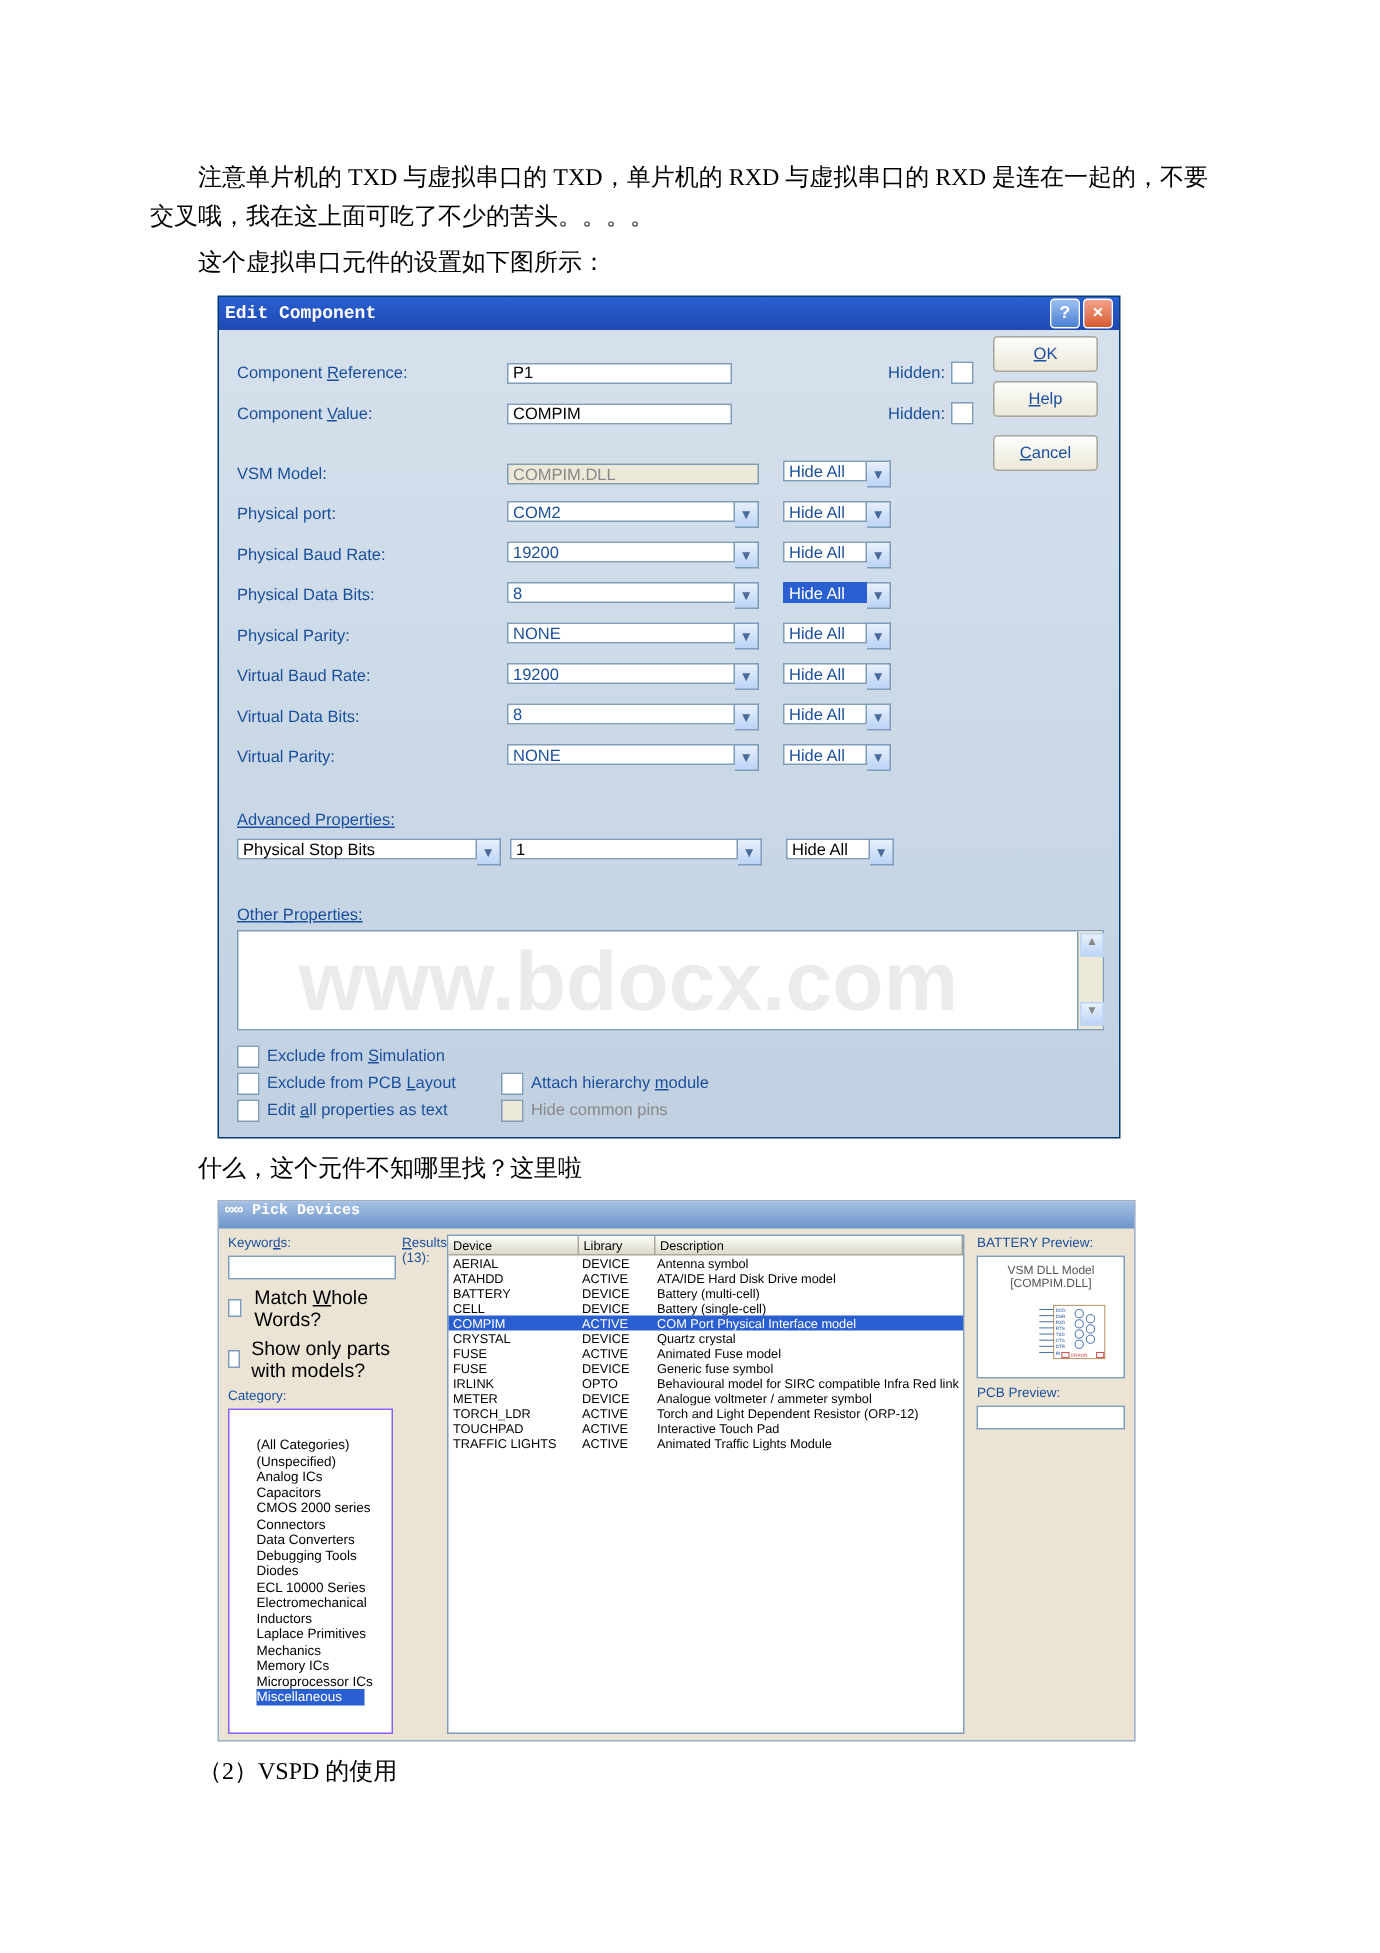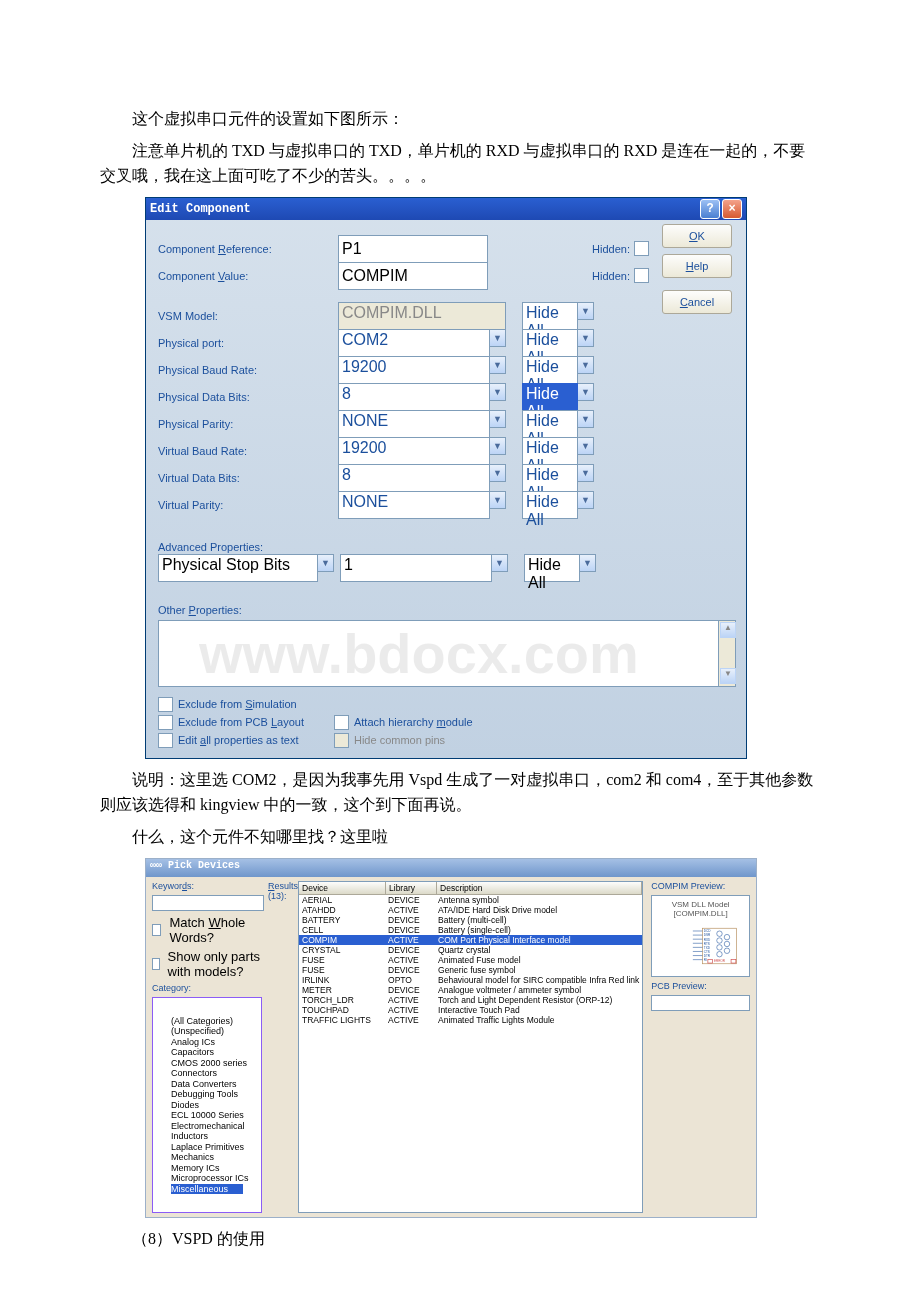--- a/index.html
+++ b/index.html
@@ -61,23 +61,23 @@
   .tbtn.help { background: linear-gradient(#9cc0f4,#4a7fd1); }
   .dbody {
     padding: 14px 12px 10px 12px;
     color: #1b4f9c;
   }
   .row { display:flex; align-items:center; height:24px; margin:3px 0; }
   .lbl { width:180px; }
   .field {
     background:#fff;
     border:1px solid #7f9db9;
-    height:28px;
+    height:14px;
     font-family: Tahoma, sans-serif;
-    font-size:16px;
+    font-size:11px;
     padding:1px 3px;
     box-sizing: border-box;
   }
   .field.ro { background:#ece9d8; color:#888; }
   .combo-wrap { position:relative; display:flex; }
   .dd {
     width:16px; height:18px;
     background: linear-gradient(#e8f0fb,#bcd4f6);
     border:1px solid #7f9db9;
     border-left:none;
@@ -98,21 +98,21 @@
     width:68px; height:22px;
     background: linear-gradient(#fdfdfc,#ece9d8);
     border:1px solid #aca899;
     border-radius:3px;
     font-family: Tahoma, sans-serif;
     font-size:11px;
     display:flex; align-items:center; justify-content:center;
     margin-bottom:6px;
   }
   .btns-col { position:absolute; right:14px; top:26px; }
-  .section-lbl { margin-top:24px; display:block; }
+  .section-lbl { margin-top:24px; display:block;text-decoration:underline; }
   .other-box {
     width:100%; height:65px;
     background:#fff;
     border:1px solid #7f9db9;
     margin-top:4px;
     position:relative;
   }
   .sb { width:16px; background:#ece9d8; border-left:1px solid #7f9db9; position:absolute; right:0; top:0; bottom:0; }
   .sb-btn { width:14px; height:14px; margin:1px; background:linear-gradient(#e8f0fb,#bcd4f6); border:1px solid #bcd4f6; font-size:8px; text-align:center; color:#888; }
   .bottom-chks { display:flex; gap:30px; margin-top:10px; }
@@ -155,22 +155,22 @@
   .grow.sel { background:#2a5fd1; color:#fff; }
   .pright { width:140px; padding:4px 6px; color:#1b4f9c; display:flex; flex-direction:column; gap:4px; }
   .prev-box { background:#fff; border:1px solid #7f9db9; height:72px; position:relative; padding:4px; font-size:8px; color:#555; text-align:center; }
   .pcb-box { background:#fff; border:1px solid #7f9db9; height:14px; }
   svg.chip-prev { width:100%; height:56px; }
 </style>
 </head>
 <body>
 
 <div class="page">
+  <div class="para">注意单片机的 TXD 与虚拟串口的 TXD，单片机的 RXD 与虚拟串口的 RXD 是连在一起的，不要交叉哦，我在这上面可吃了不少的苦头。。。。</div>
   <div class="para">这个虚拟串口元件的设置如下图所示：</div>
-  <div class="para">注意单片机的 TXD 与虚拟串口的 TXD，单片机的 RXD 与虚拟串口的 RXD 是连在一起的，不要交叉哦，我在这上面可吃了不少的苦头。。。。</div>
 
   <div class="dialog">
     <div class="titlebar">
       <span>Edit Component</span>
       <div class="titlebtns">
         <div class="tbtn help">?</div>
         <div class="tbtn">×</div>
       </div>
     </div>
     <div class="dbody">
@@ -351,21 +351,20 @@
             </div>
           <div class="bline dis">
               <span class="chk" style="background:#ece9d8"></span>
               <span>Hide common pins</span>
             </div>
         </div>
       </div>
     </div>
   </div>
 
-  <div class="para">说明：这里选 COM2，是因为我事先用 Vspd 生成了一对虚拟串口，com2 和 com4，至于其他参数则应该选得和 kingview 中的一致，这个到下面再说。</div>
   <div class="para">什么，这个元件不知哪里找？这里啦</div>
 
   <div class="pick">
     <div class="pick-title">∞∞ <span>Pick Devices</span></div>
     <div class="pick-body">
       <div class="pleft">
         <span>Keywor<span class="ul">d</span>s:</span>
         <div class="kw-in"></div>
         <div class="ckline">
             <span class="chk" style="width:10px;height:10px"></span>
@@ -467,21 +466,21 @@
               </div>
               <div class="grow">
                 <div class="gc" style="width:80px">TRAFFIC LIGHTS</div>
                 <div class="gc" style="width:44px">ACTIVE</div>
                 <div class="gc" style="flex:1">Animated Traffic Lights Module</div>
               </div>
             </div>
         </div>
       </div>
       <div class="pright">
-        <span>COMPIM Preview:</span>
+        <span>BATTERY Preview:</span>
         <div class="prev-box">
           <div>VSM DLL Model [COMPIM.DLL]</div>
           <svg class="chip-prev" viewBox="0 0 130 56">
             <rect x="68" y="2" width="50" height="52" fill="none" stroke="#b89060" stroke-width="1"></rect>
             <g fill="#1b4f9c" font-size="4.5" font-family="sans-serif">
               <text x="70" y="8">DCD</text>
                 <text x="70" y="14">DSR</text>
               <text x="70" y="20">RXD</text>
                 <text x="70" y="26">RTS</text>
               <text x="70" y="32">TXD</text>
@@ -510,14 +509,14 @@
             <text x="85" y="52" font-size="4.5" fill="#d05050">ERROR</text>
             <rect x="110" y="48" width="7" height="5" fill="none" stroke="#d05050"></rect>
           </svg>
         </div>
         <span>PCB Preview:</span>
         <div class="pcb-box"></div>
       </div>
     </div>
   </div>
 
-  <div class="para">（8）VSPD 的使用</div>
+  <div class="para">（2）VSPD 的使用</div>
 </div>
 
 </body></html>

